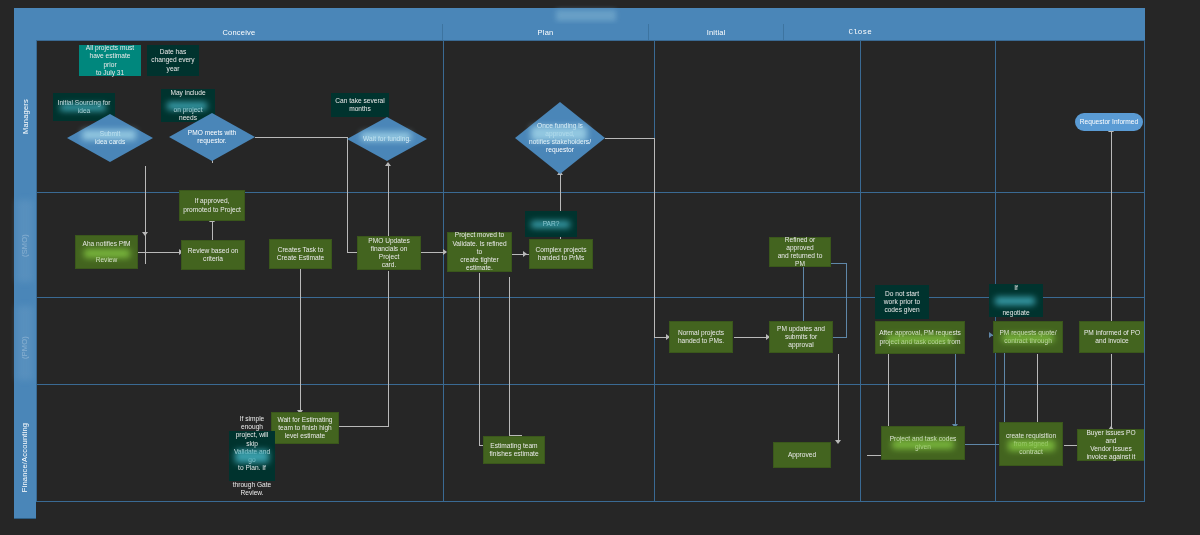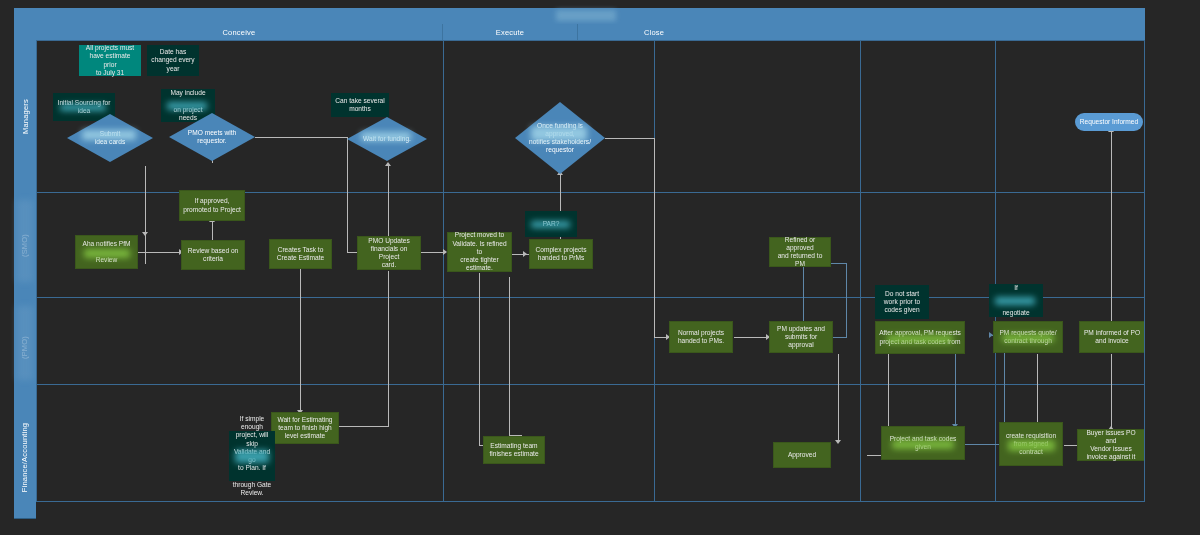--- a/index.html
+++ b/index.html
@@ -7,21 +7,21 @@
   #root{position:relative;width:1200px;height:535px;background:#262626;}
 
   
   .hdr-top{position:absolute;left:14px;top:8px;width:1131px;height:16px;background:#4a86b8;}
   .hdr-redact{position:absolute;left:556px;top:10px;width:60px;height:11px;background:#6ea4c9;filter:blur(2.5px);opacity:.85;border-radius:1px;}
 
   .phase-bar{position:absolute;left:36px;top:24px;width:1109px;height:16px;background:#4a86b8;
              display:flex;align-items:flex-end;}
   .phase{height:16px;display:flex;align-items:center;justify-content:center;
          color:#ffffff;font-size:7.5px;letter-spacing:.2px;border-right:1px solid #3d74a0;}
-  .phase:last-child{border-right:none;}
+  .phase:last-child{border-right:none;font-family:Liberation Mono, monospace;}
 
   .lane-col{position:absolute;left:14px;top:24px;width:22px;height:478px;background:#4a86b8;}
   .lane-tab{position:absolute;left:14px;width:22px;background:#4a86b8;border-bottom:1px solid #2e5f85;
             display:flex;align-items:center;justify-content:center;}
   .lane-tab span{transform:rotate(-90deg);white-space:nowrap;color:#fff;font-size:7.5px;letter-spacing:.2px;}
   .lane-blur{position:absolute;left:17px;width:16px;background:#5c93c0;filter:blur(3px);opacity:.75;}
 
   .canvas{position:absolute;left:36px;top:40px;width:1109px;height:462px;background:#262626;
           border:1px solid #3a6a93;box-sizing:border-box;overflow:hidden;}
   .lane-sep{position:absolute;left:0;width:100%;height:1px;background:#3a6a93;}
@@ -59,21 +59,22 @@
 </head>
 <body>
 
 <div id="root">
 
   <div class="hdr-top"></div>
   <div class="hdr-redact"></div>
 
   <div class="phase-bar" id="phase-bar">
       <div class="phase" style="width: 36.6%;">Conceive</div>
-      <div class="phase" style="width: 12.1%;">Execute</div>
+      <div class="phase" style="width: 18.5%;">Plan</div>
+      <div class="phase" style="width: 12.1%;">Initial</div>
       <div class="phase" style="width: 13.7%;">Close</div>
     </div>
 
   <div class="lane-col"></div>
   <div id="lane-tabs">
       <div class="lane-tab" style="top: 40px; height: 152px;">
         <span>Managers</span>
       </div>
       <div class="lane-tab" style="top: 192px; height: 106px;">
         <span>(SMO)</span>

